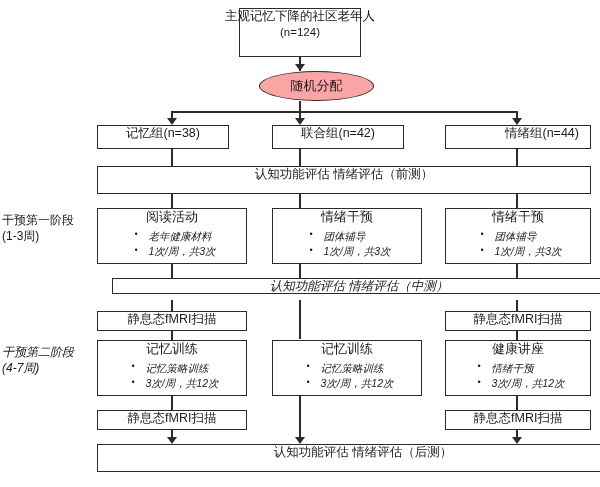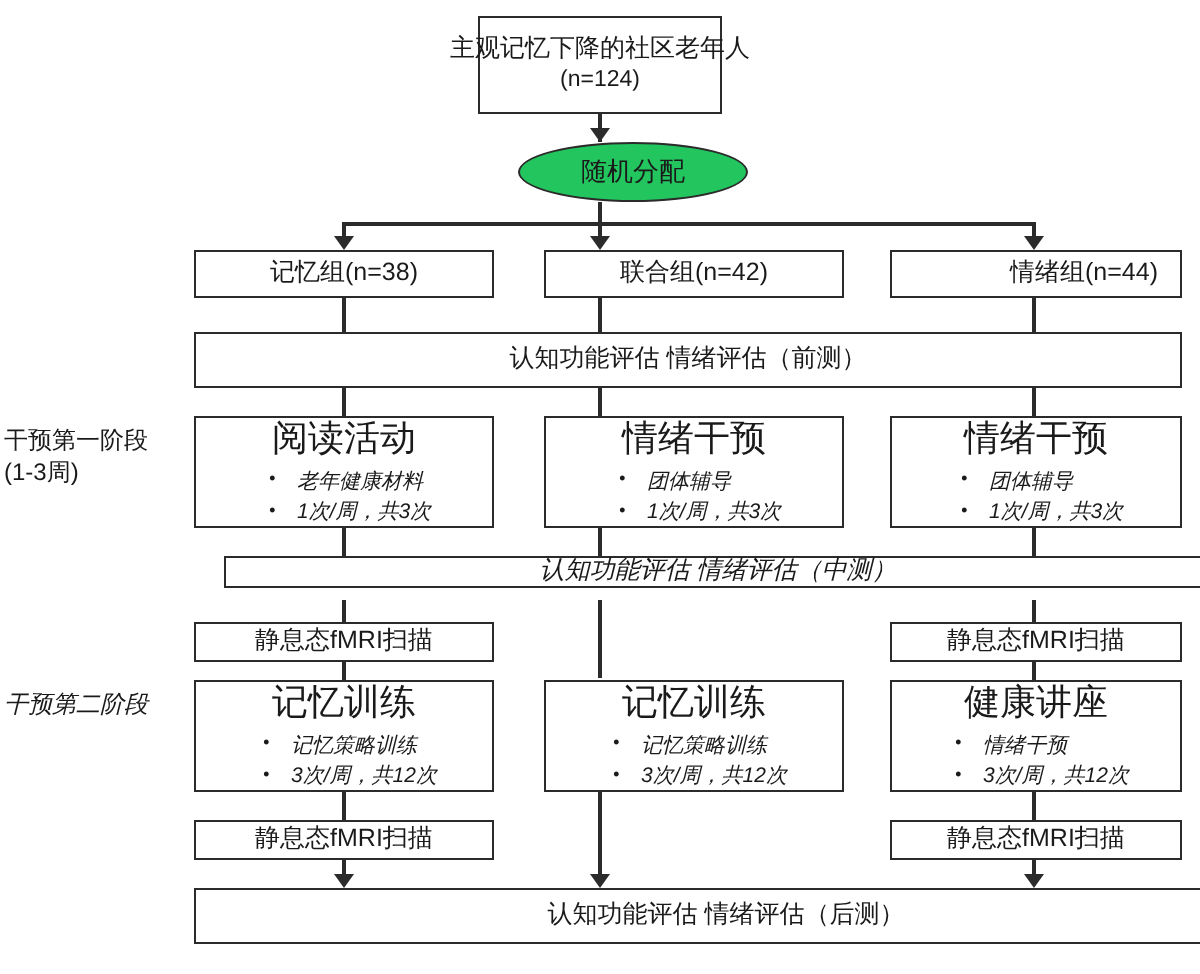--- a/index.html
+++ b/index.html
@@ -19,39 +19,38 @@
     overflow: hidden;
   }
   .box {
     position: absolute;
     box-sizing: border-box;
     border: 1.6px solid #2b2b2b;
     background: #ffffff;
     display: flex;
     flex-direction: column;
     align-items: center;
-    justify-content: center;
     text-align: center;
     z-index: 3;
   }
   .box .title {
     font-size: 12.5px;
     line-height: 1.25;
     white-space: nowrap;
   }
   .box .sub {
     font-size: 11.5px;
     line-height: 1.3;
     white-space: nowrap;
   }
   .box.single .title {
     font-size: 12.5px;
   }
   .interv .head {
-    font-size: 18px;
+    font-size: 13px;
     line-height: 1.3;
     margin-bottom: 3px;
   }
   .interv ul {
     margin: 0;
     padding: 0 0 0 4px;
     list-style: none;
     text-align: left;
   }
   .interv li {
@@ -68,21 +67,21 @@
     left: 2px;
     top: -0.5px;
     font-size: 9px;
     color: #1a1a1a;
   }
   .ellipse {
     position: absolute;
     box-sizing: border-box;
     border: 1.6px solid #2b2b2b;
     border-radius: 50%;
-    background: #22c55e;
+    background: #fca5a5;
     display: flex;
     align-items: center;
     justify-content: center;
     font-size: 13px;
     z-index: 3;
     white-space: nowrap;
   }
   .phase-label {
     position: absolute;
     font-size: 12px;
@@ -160,24 +159,24 @@
 
   <div class="box single" style="left:239px; top:8px; width:122px; height:49px;">
     <div class="title">主观记忆下降的社区老年人</div>
     <div class="sub">(n=124)</div>
   </div>
 
   <div class="ellipse" style="left:287px; top:71px; width:115px; height:30px; margin-left:-28px;">
     <span>随机分配</span>
   </div>
 
-  <div class="box single" style="left:97px; top:125px; width:150px; height:24px;">
+  <div class="box single" style="left:97px; top:125px; width:132px; height:24px;">
     <div class="title">记忆组(n=38)</div>
   </div>
-  <div class="box single" style="left:272px; top:125px; width:150px; height:24px;">
+  <div class="box single" style="left:272px; top:125px; width:132px; height:24px;">
     <div class="title">联合组(n=42)</div>
   </div>
   <div class="box single" style="left:445px; top:125px; width:146px; height:24px;padding-left:48px;">
     <div class="title">情绪组(n=44)</div>
   </div>
 
   <div class="box single" style="left:97px; top:166px; width:494px; height:28px;">
     <div class="title">认知功能评估 情绪评估（前测）</div>
   </div>
 
@@ -246,15 +245,16 @@
   <div class="box single" style="left:97px; top:444px; width:532px; height:28px;">
     <div class="title">认知功能评估 情绪评估（后测）</div>
   </div>
 
   <div class="phase-label" style="left:2px; top:212px; width:92px;">
     <div>干预第一阶段</div>
     <div>(1-3周)</div>
   </div>
   <div class="phase-label" style="left:2px; top:344px; width:92px;font-style:italic;">
     <div>干预第二阶段</div>
+    <div>(4-7周)</div>
   </div>
 
 </div>
 
 </body></html>

